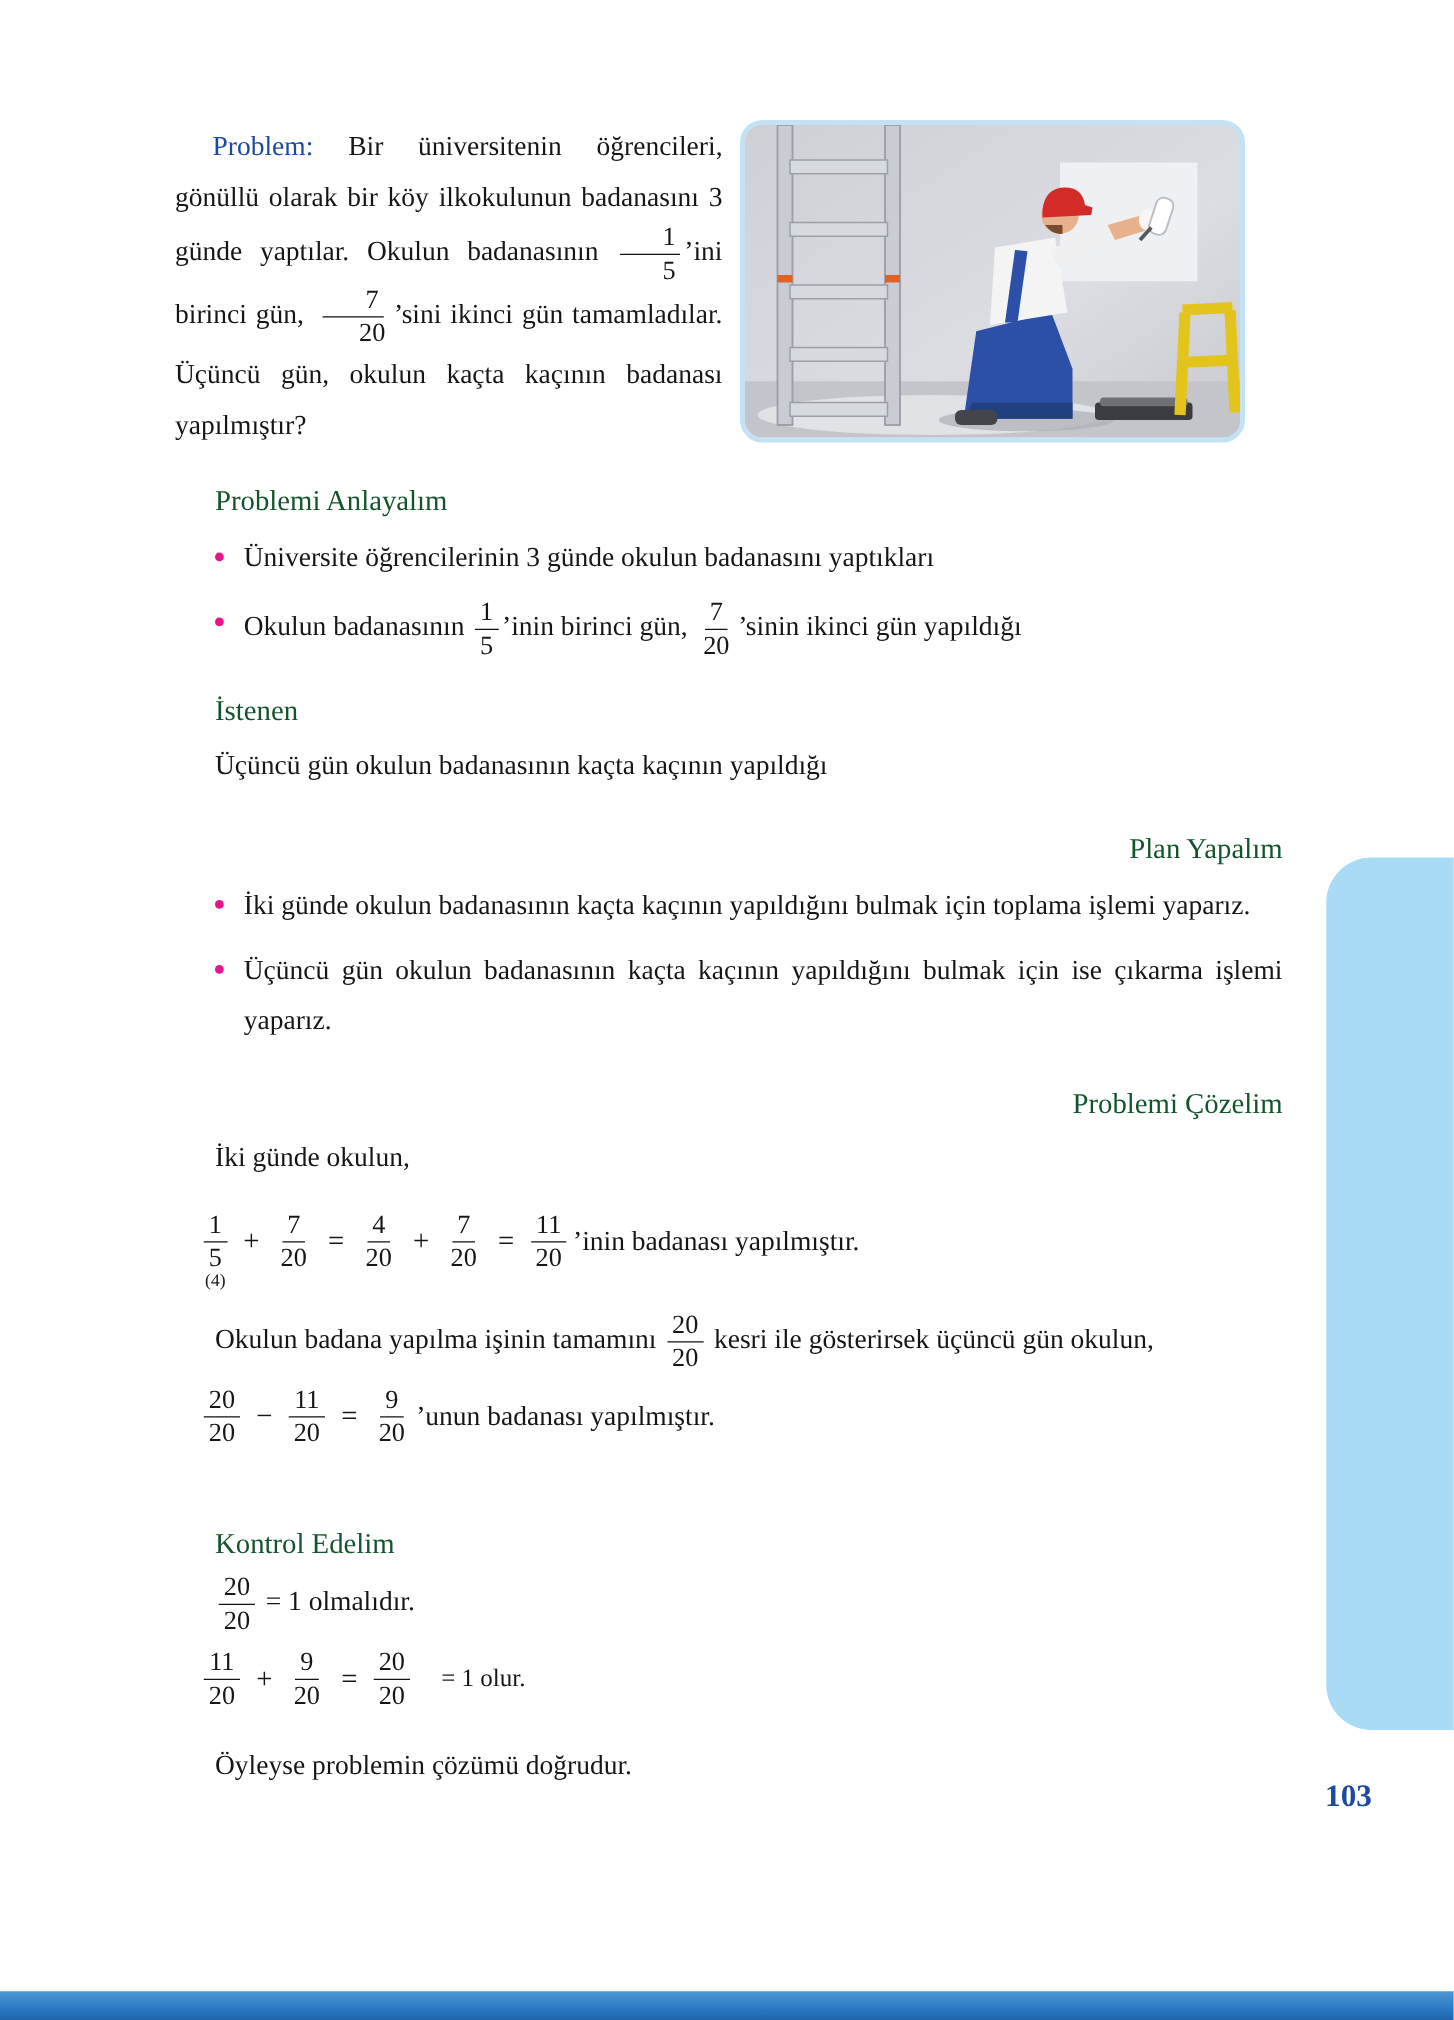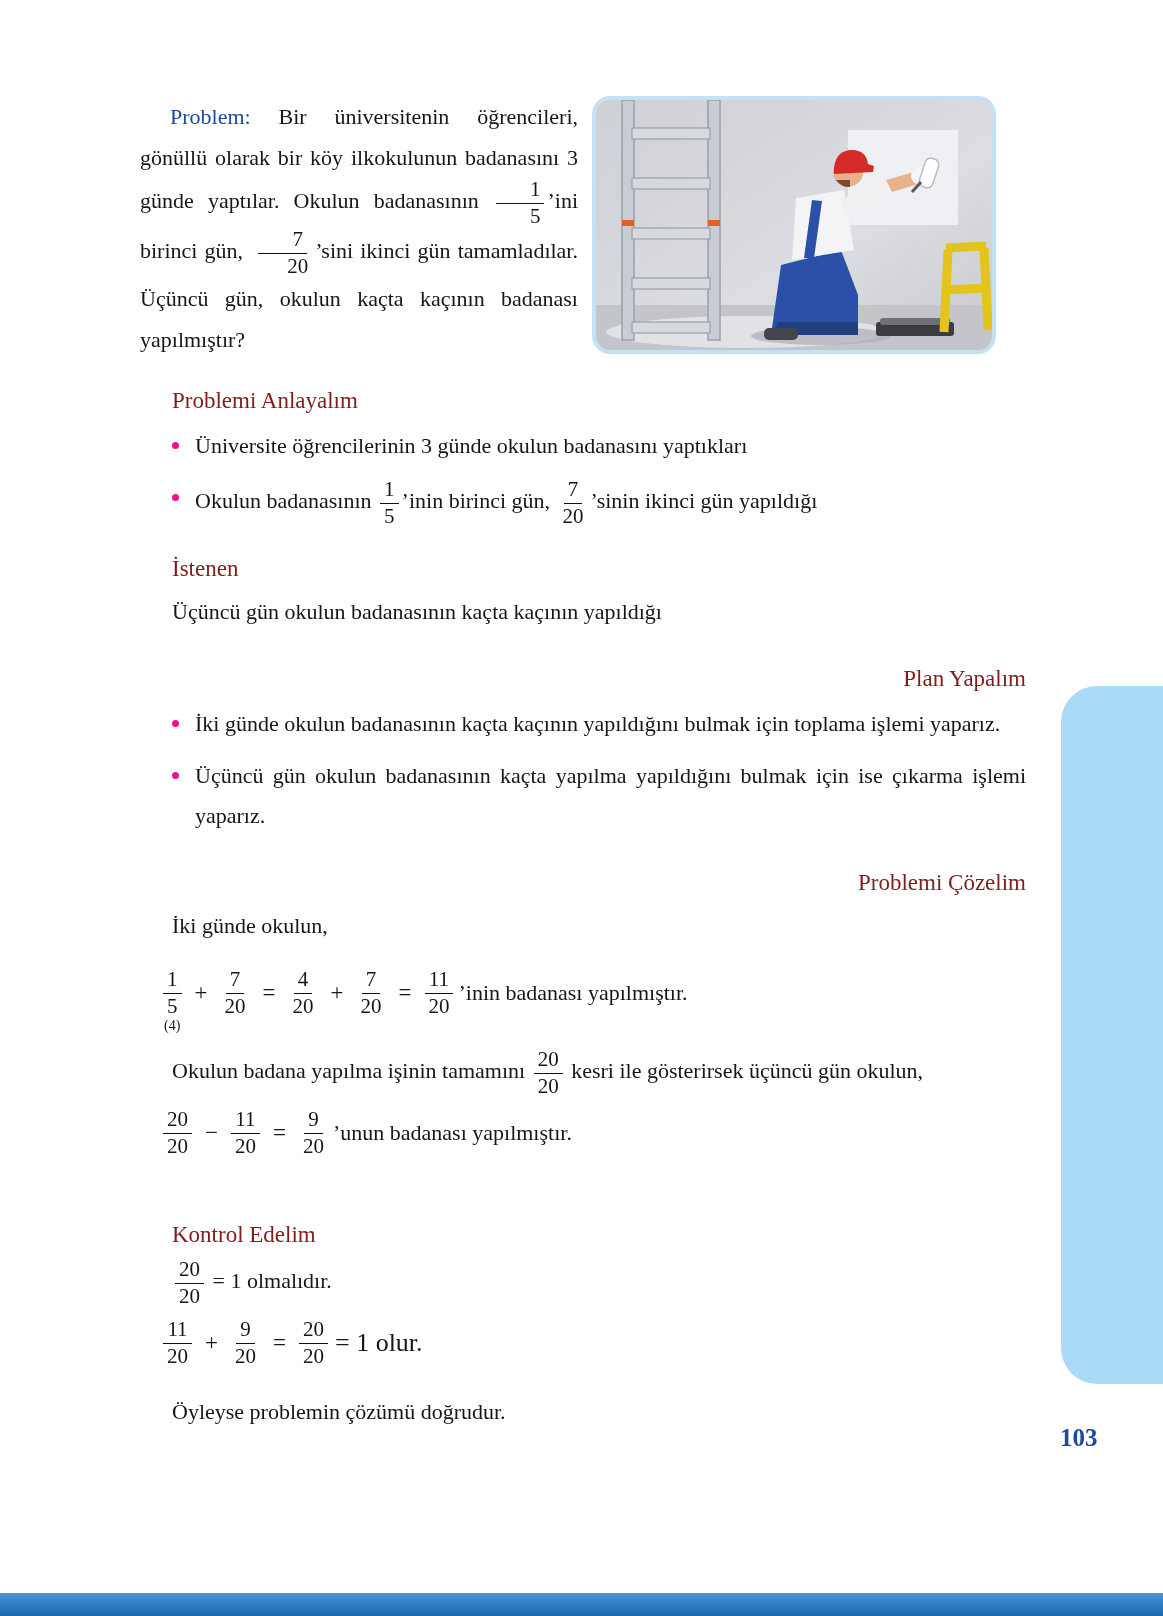--- a/index.html
+++ b/index.html
@@ -49,21 +49,21 @@
   }
   .frac .fnum { padding: 0 4px 1px 4px; border-bottom: 1.6px solid #111; }
   .frac .fden { padding: 1px 4px 0 4px; }
   .frac .fnote {
     position: absolute; top: 100%; left: 50%;
     transform: translateX(-50%);
     font-size: 14px; line-height: 1; padding-top: 1px;
   }
   
   .section-title {
-    color: #7f1d1d;
+    color: #14532d;
     font-size: 23px;
     font-weight: normal;
     margin: 28px 0 10px 32px;
   }
   .body-line { margin-left: 32px; line-height: 40px; }
   .bullet {
     display: flex;
     margin: 12px 0 12px 32px;
     line-height: 40px;
   }
@@ -77,21 +77,21 @@
   .bullet .btext { text-align: justify; }
   
   .eqrow {
     display: flex;
     align-items: center;
     margin: 22px 0 22px 32px;
     font-size: 23px;
   }
   .eqrow .op { margin: 0 10px; }
   .eqrow .tail { margin-left: 2px; font-size: 22px; }
-  .eqrow .tail-sp { margin-left: 4px; font-size: 26px; }
+  .eqrow .tail-sp { margin-left: 22px; font-size: 20px; }
   .eq-note-space { margin-bottom: 30px; }
   
   .right-tab {
     position: absolute;
     top: 686px;
     right: -34px;
     width: 136px;
     height: 698px;
     background: #A9DBF6;
     border-radius: 36px;
@@ -221,21 +221,21 @@
   <h3 class="section-title">İstenen</h3>
   <p class="body-line">Üçüncü gün okulun badanasının kaçta kaçının yapıldığı</p>
 
   <h3 class="section-title mt-big">Plan Yapalım</h3>
   <div class="bullet">
     <span class="dot"></span>
     <span class="btext">İki günde okulun badanasının kaçta kaçının yapıldığını bulmak için toplama işlemi yaparız.</span>
   </div>
   <div class="bullet">
     <span class="dot"></span>
-    <span class="btext">Üçüncü gün okulun badanasının kaçta yapılma yapıldığını bulmak için ise çıkarma işlemi yaparız.</span>
+    <span class="btext">Üçüncü gün okulun badanasının kaçta kaçının yapıldığını bulmak için ise çıkarma işlemi yaparız.</span>
   </div>
 
   <h3 class="section-title mt-big">Problemi Çözelim</h3>
   <p class="body-line">İki günde okulun,</p>
 
   <div class="eqrow eq-note-space" style="margin-left:20px;">
     <span class="frac">
         <span class="fnum">1</span>
         <span class="fden">5</span>
         <span class="fnote">(4)</span>

